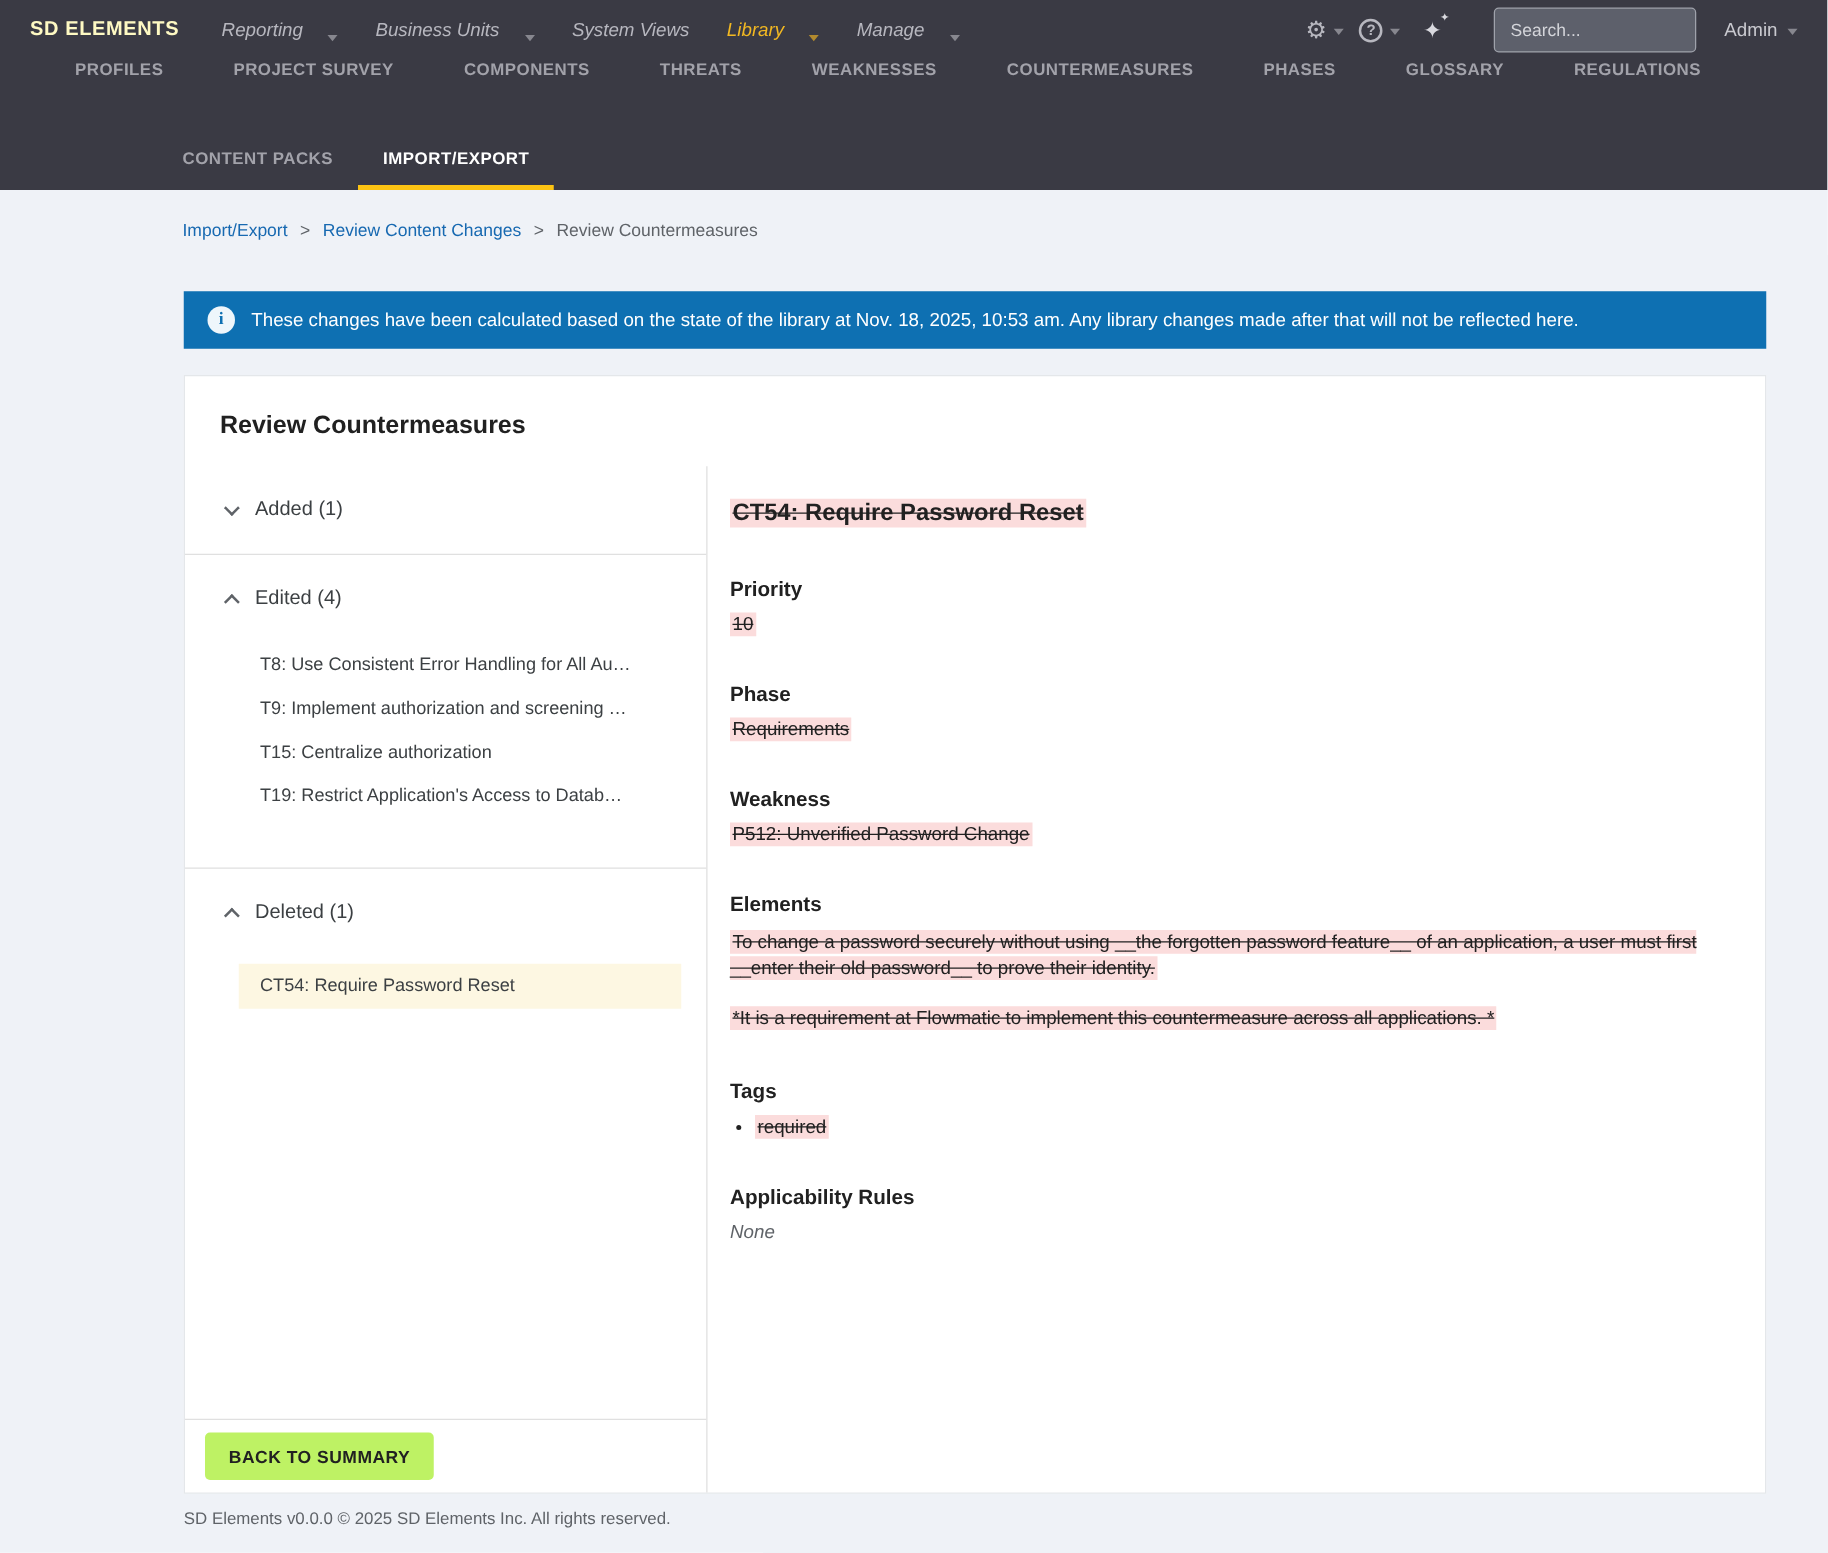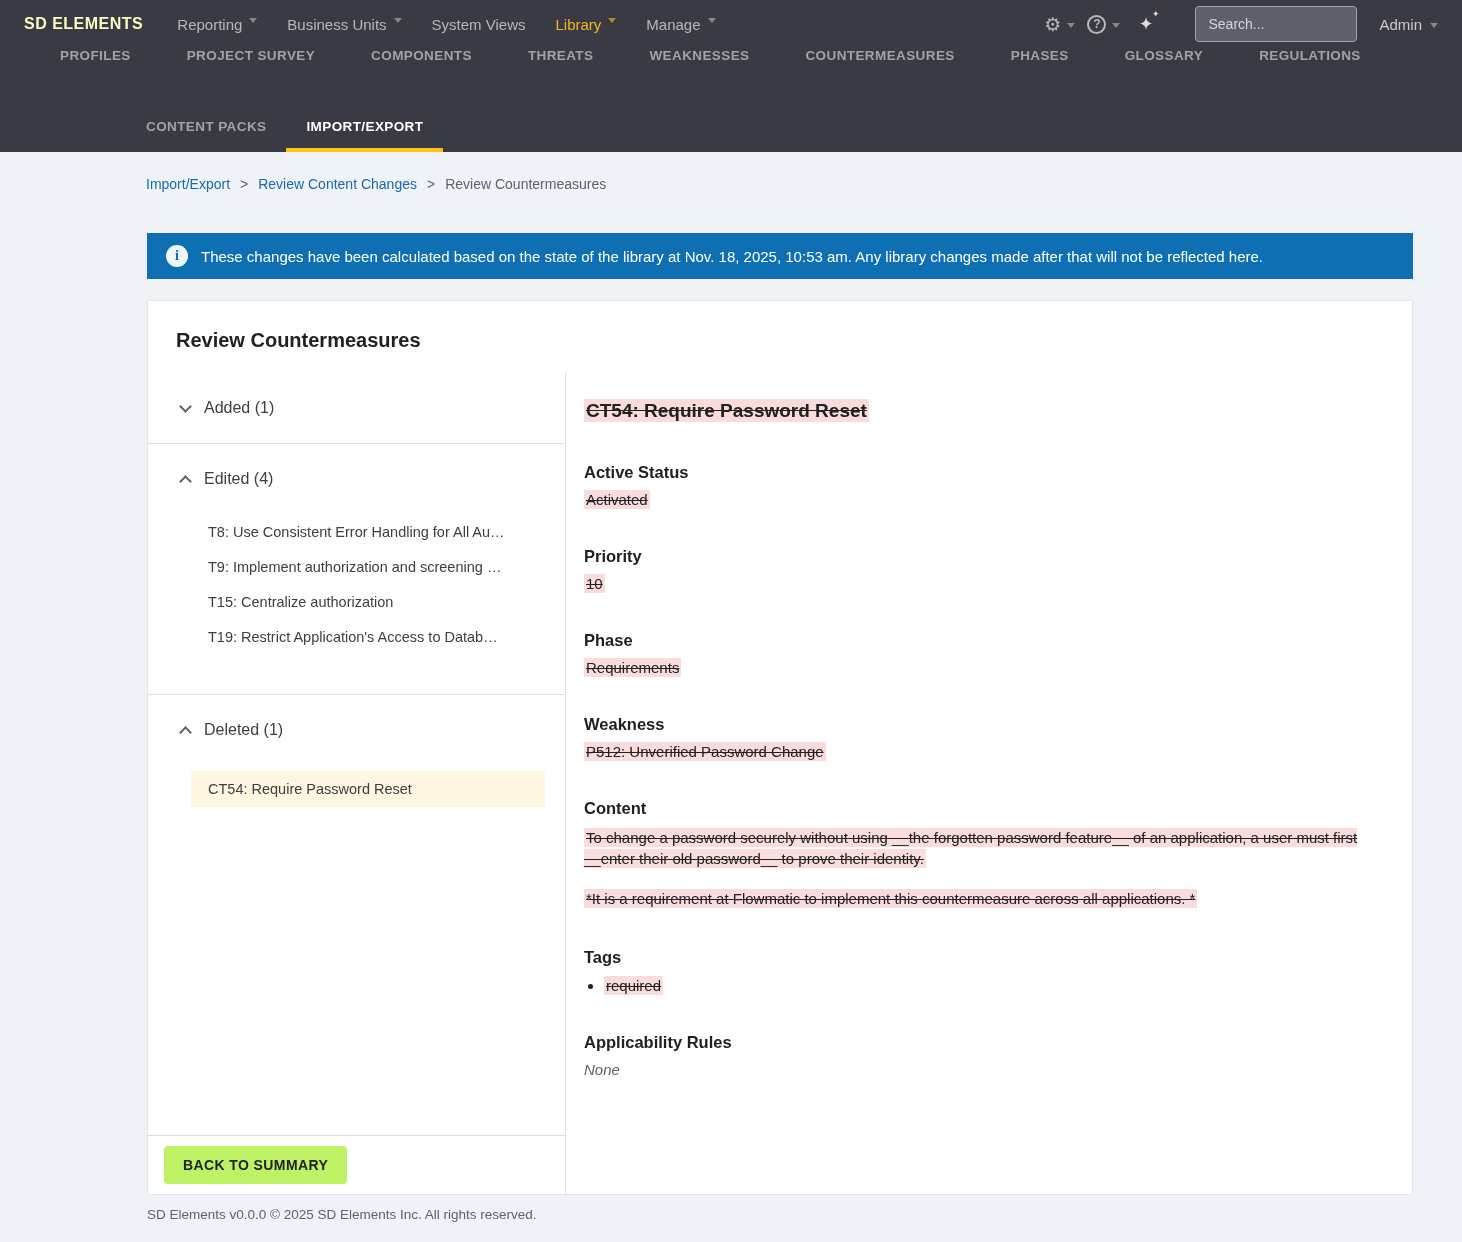--- a/index.html
+++ b/index.html
@@ -3,21 +3,21 @@
 <meta charset="utf-8">
 <style>
   * { margin:0; padding:0; box-sizing:border-box; }
   html,body { width:1462px; min-height:1242px; background:#eff2f7; font-family:"Liberation Sans",sans-serif; }
 
   
   .topnav { background:#3a3a44; width:100%; }
   .nav-row1 { height:48px; display:flex; align-items:center; padding:0 24px; }
   .logo { color:#fef9c3; font-weight:800; font-size:16px; letter-spacing:.5px; white-space:nowrap; }
   .main-menu { display:flex; align-items:center; gap:30px; margin-left:34px; }
-  .menu-item { display:flex; align-items:flex-start; gap:7px; color:#b7b7bf; font-size:15px; cursor:pointer; white-space:nowrap; }
+  .menu-item { display:flex; align-items:flex-end; gap:20px; color:#b7b7bf; font-size:15px; cursor:pointer; white-space:nowrap;font-style:italic; }
   .menu-item.active { color:#f2b822; }
   .caret { width:0; height:0; border-left:4px solid transparent; border-right:4px solid transparent; border-top:5px solid #87878f; margin-top:2px; }
   .menu-item.active .caret { border-top-color:#b28a2e; }
   .nav-right { margin-left:auto; display:flex; align-items:center; gap:12px; }
   .icon-btn { display:flex; align-items:center; gap:6px; color:#b7b7bf; cursor:pointer; }
   .gear-glyph { font-size:19px; line-height:1; }
   .help-circle { width:19px; height:19px; border:2px solid #b7b7bf; border-radius:50%; display:flex; align-items:center; justify-content:center; font-size:12px; font-weight:700; }
   .sparkle { position:relative; color:#d9d9df; font-size:18px; margin:0 6px; }
   .sparkle .mini { position:absolute; font-size:9px; top:-4px; right:-6px; }
   .search-box { width:162px; height:36px; background:#5d606b; border:1px solid #9fa2ab; border-radius:4px; color:#e8e8ec; font-size:14px; padding:0 12px; outline:none; margin-left:24px; }
@@ -183,42 +183,38 @@
 
       <div class="left-spacer"></div>
       <div class="left-footer">
         <button class="back-btn">BACK TO SUMMARY</button>
       </div>
     </aside>
 
     <section class="right-panel">
       <div class="detail-title"><span class="strike">CT54: Require Password Reset</span></div>
 
-      <div class="field-block">
-        <div class="field-label">Active Status</div>
-        <div class="field-value"><span class="strike">Activated</span></div>
-      </div>
 
       <div class="field-block">
         <div class="field-label">Priority</div>
         <div class="field-value"><span class="strike">10</span></div>
       </div>
 
       <div class="field-block">
         <div class="field-label">Phase</div>
         <div class="field-value"><span class="strike">Requirements</span></div>
       </div>
 
       <div class="field-block">
         <div class="field-label">Weakness</div>
         <div class="field-value"><span class="strike">P512: Unverified Password Change</span></div>
       </div>
 
       <div class="field-block">
-        <div class="field-label">Content</div>
+        <div class="field-label">Elements</div>
         <p class="solution-p"><span class="strike">To change a password securely without using __the forgotten password feature__ of an application, a user must first __enter their old password__ to prove their identity.</span></p>
         <p class="solution-p"><span class="strike">*It is a requirement at Flowmatic to implement this countermeasure across all applications. *</span></p>
       </div>
 
       <div class="field-block">
         <div class="field-label">Tags</div>
         <ul class="tags-list">
           <li><span class="strike">required</span></li>
         </ul>
       </div>

